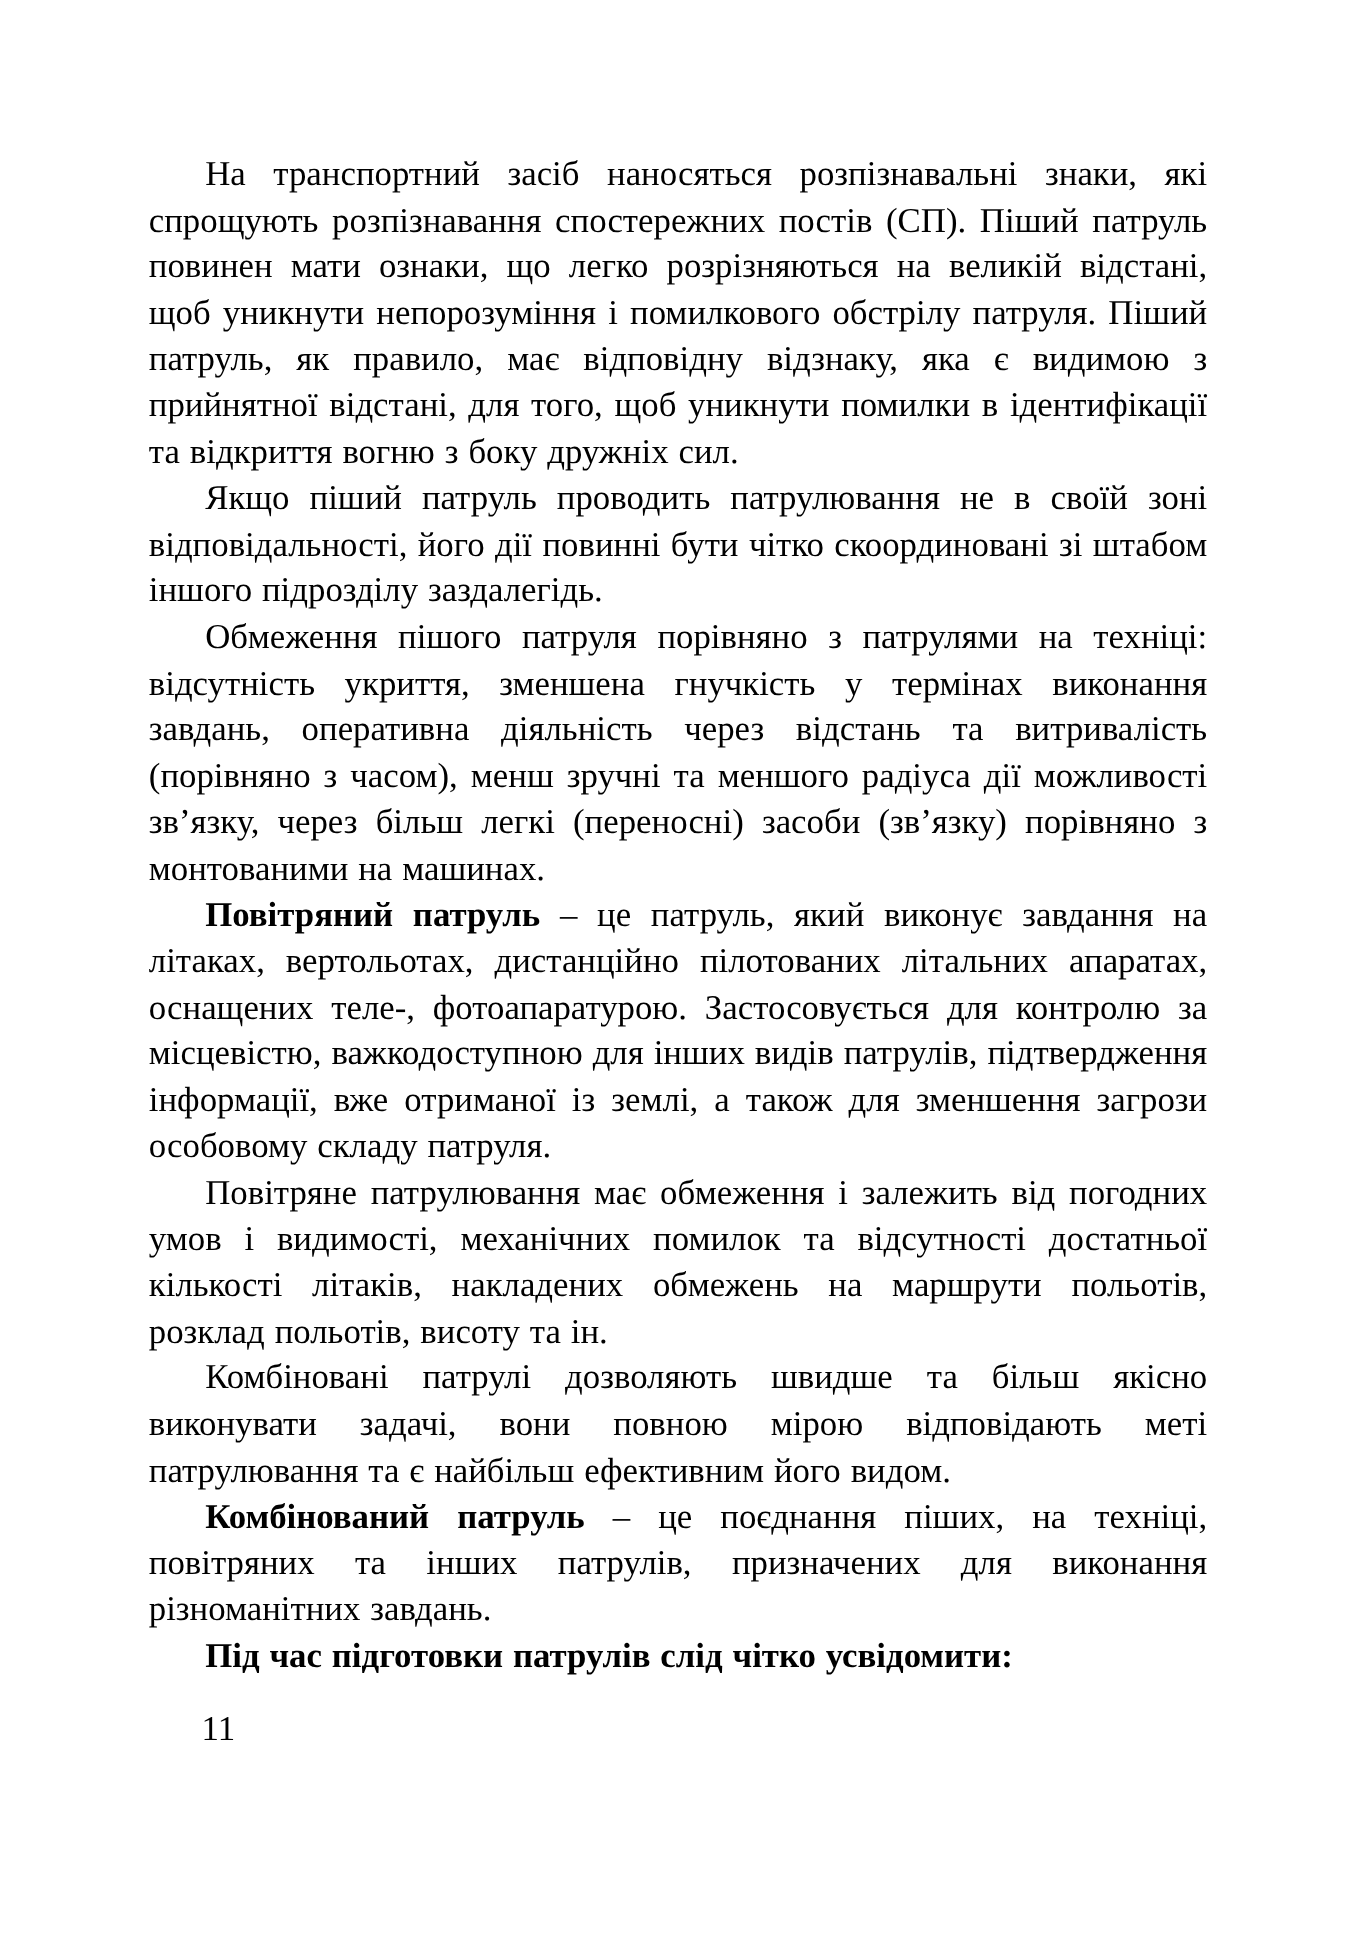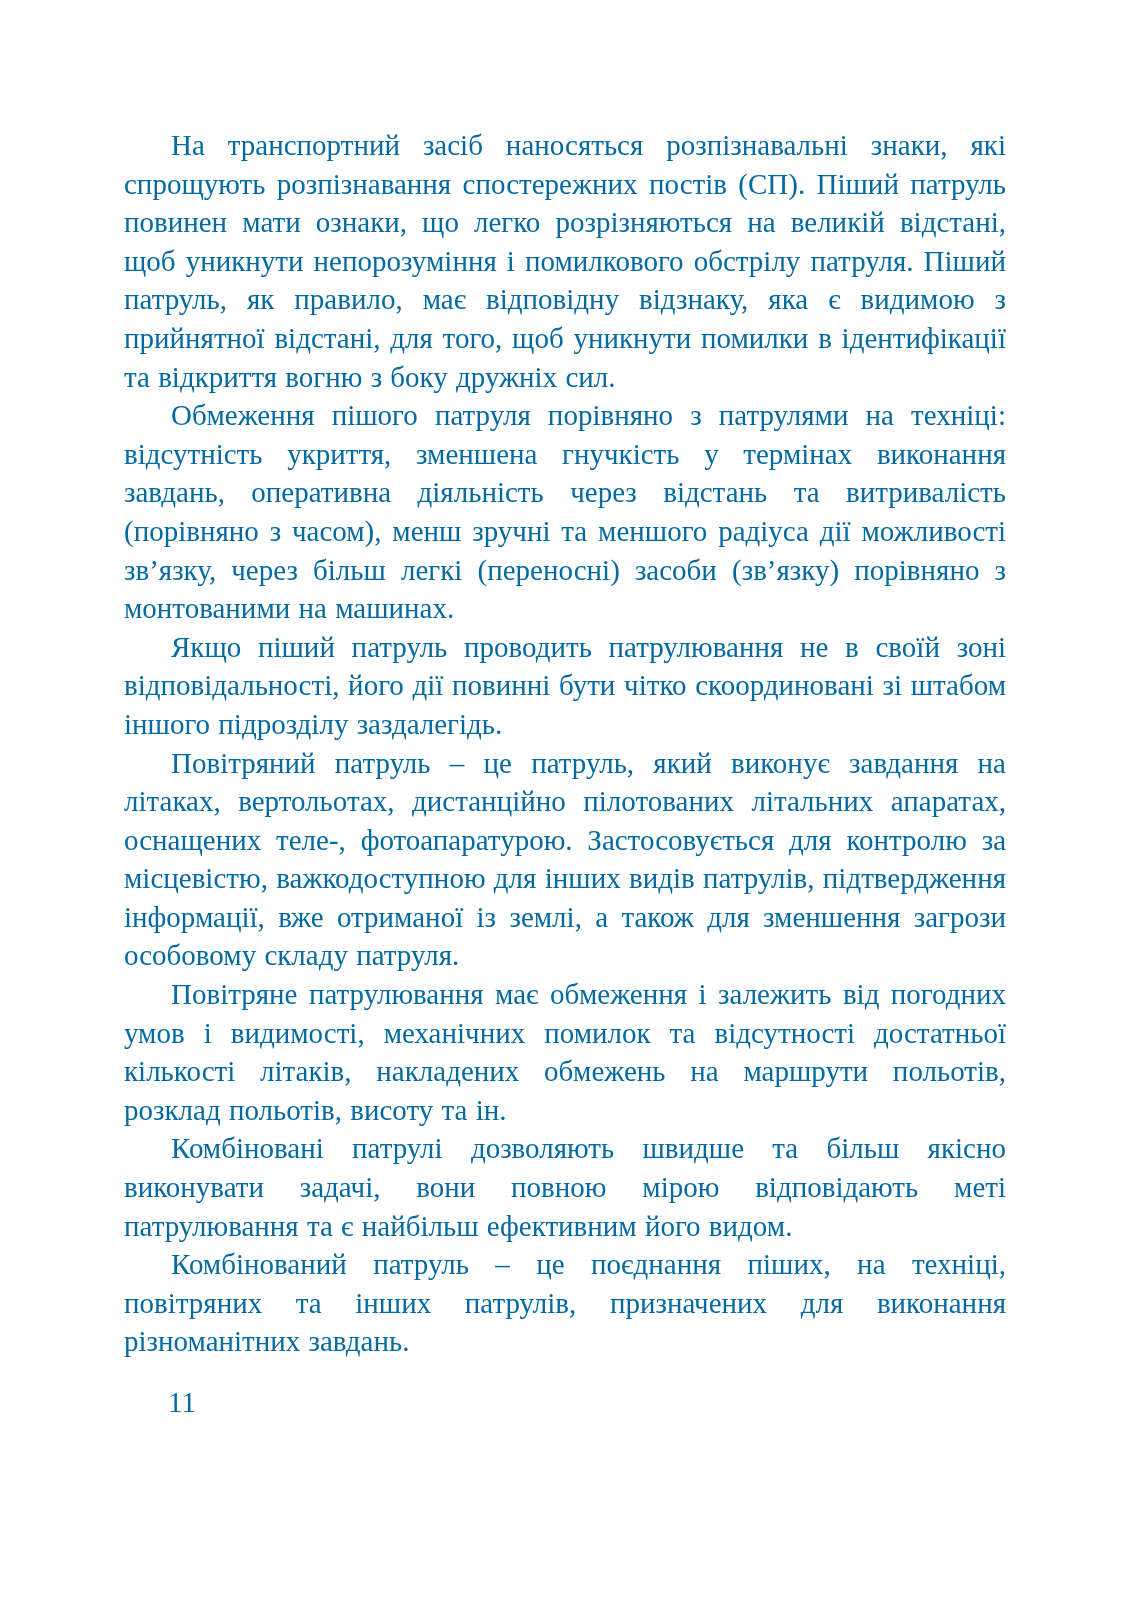--- a/index.html
+++ b/index.html
@@ -5,59 +5,60 @@
   html, body {
     margin: 0;
     padding: 0;
     background: #ffffff;
   }
   .page {
     position: relative;
     width: 1142px;
     height: 1615px;
     background: #ffffff;
-    color: #0369a1;
+    color: #000000;
     font-family: "Liberation Serif", "DejaVu Serif", serif;
     overflow: hidden;
     box-sizing: border-box;
   }
   .text-block {
     box-sizing: border-box;
     padding: 126px 136px 0 124px;
     width: 100%;
   }
   .para {
     margin: 0;
     font-size: 29px;
     line-height: 38.6px;
     text-align: justify;
     text-indent: 47px;
     word-spacing: 1px;
   }
   .para .bold {
-    font-weight: normal;
+    font-weight: bold;
   }
   .page-number {
     box-sizing: border-box;
     width: 100%;
     padding: 0 136px 0 124px;
     margin-top: 22px;
     text-align: left;
     font-size: 29px;
     line-height: 38.6px;
     margin-left: 44px;
   }
 </style>
 </head>
 <body>
 
 <div class="page">
   <div class="text-block" id="paragraphs">
       <p class="para"><span>На транспортний засіб наносяться розпізнавальні знаки, які спрощують розпізнавання спостережних постів (СП). Піший патруль повинен мати ознаки, що легко розрізняються на великій відстані, щоб уникнути непорозуміння і помилкового обстрілу патруля. Піший патруль, як правило, має відповідну відзнаку, яка є видимою з прийнятної відстані, для того, щоб уникнути помилки в ідентифікації та відкриття вогню з боку дружніх сил.</span></p>
+      <p class="para"><span>Якщо піший патруль проводить патрулювання не в своїй зоні відповідальності, його дії повинні бути чітко скоординовані зі штабом іншого підрозділу заздалегідь.</span></p>
       <p class="para"><span>Обмеження пішого патруля порівняно з патрулями на техніці: відсутність укриття, зменшена гнучкість у термінах виконання завдань, оперативна діяльність через відстань та витривалість (порівняно з часом), менш зручні та меншого радіуса дії можливості зв’язку, через більш легкі (переносні) засоби (зв’язку) порівняно з монтованими на машинах.</span></p>
-      <p class="para"><span>Якщо піший патруль проводить патрулювання не в своїй зоні відповідальності, його дії повинні бути чітко скоординовані зі штабом іншого підрозділу заздалегідь.</span></p>
       <p class="para"><span class="bold">Повітряний патруль</span><span> – це патруль, який виконує завдання на літаках, вертольотах, дистанційно пілотованих літальних апаратах, оснащених теле-, фотоапаратурою. Застосовується для контролю за місцевістю, важкодоступною для інших видів патрулів, підтвердження інформації, вже отриманої із землі, а також для зменшення загрози особовому складу патруля.</span></p>
       <p class="para"><span>Повітряне патрулювання має обмеження і залежить від погодних умов і видимості, механічних помилок та відсутності достатньої кількості літаків, накладених обмежень на маршрути польотів, розклад польотів, висоту та ін.</span></p>
       <p class="para"><span>Комбіновані патрулі дозволяють швидше та більш якісно виконувати задачі, вони повною мірою відповідають меті патрулювання та є найбільш ефективним його видом.</span></p>
       <p class="para"><span class="bold">Комбінований патруль</span><span> – це поєднання піших, на техніці, повітряних та інших патрулів, призначених для виконання різноманітних завдань.</span></p>
+      <p class="para"><span class="bold">Під час підготовки патрулів слід чітко усвідомити:</span></p>
     </div>
   <div class="page-number">11</div>
 </div>
 
 </body></html>

